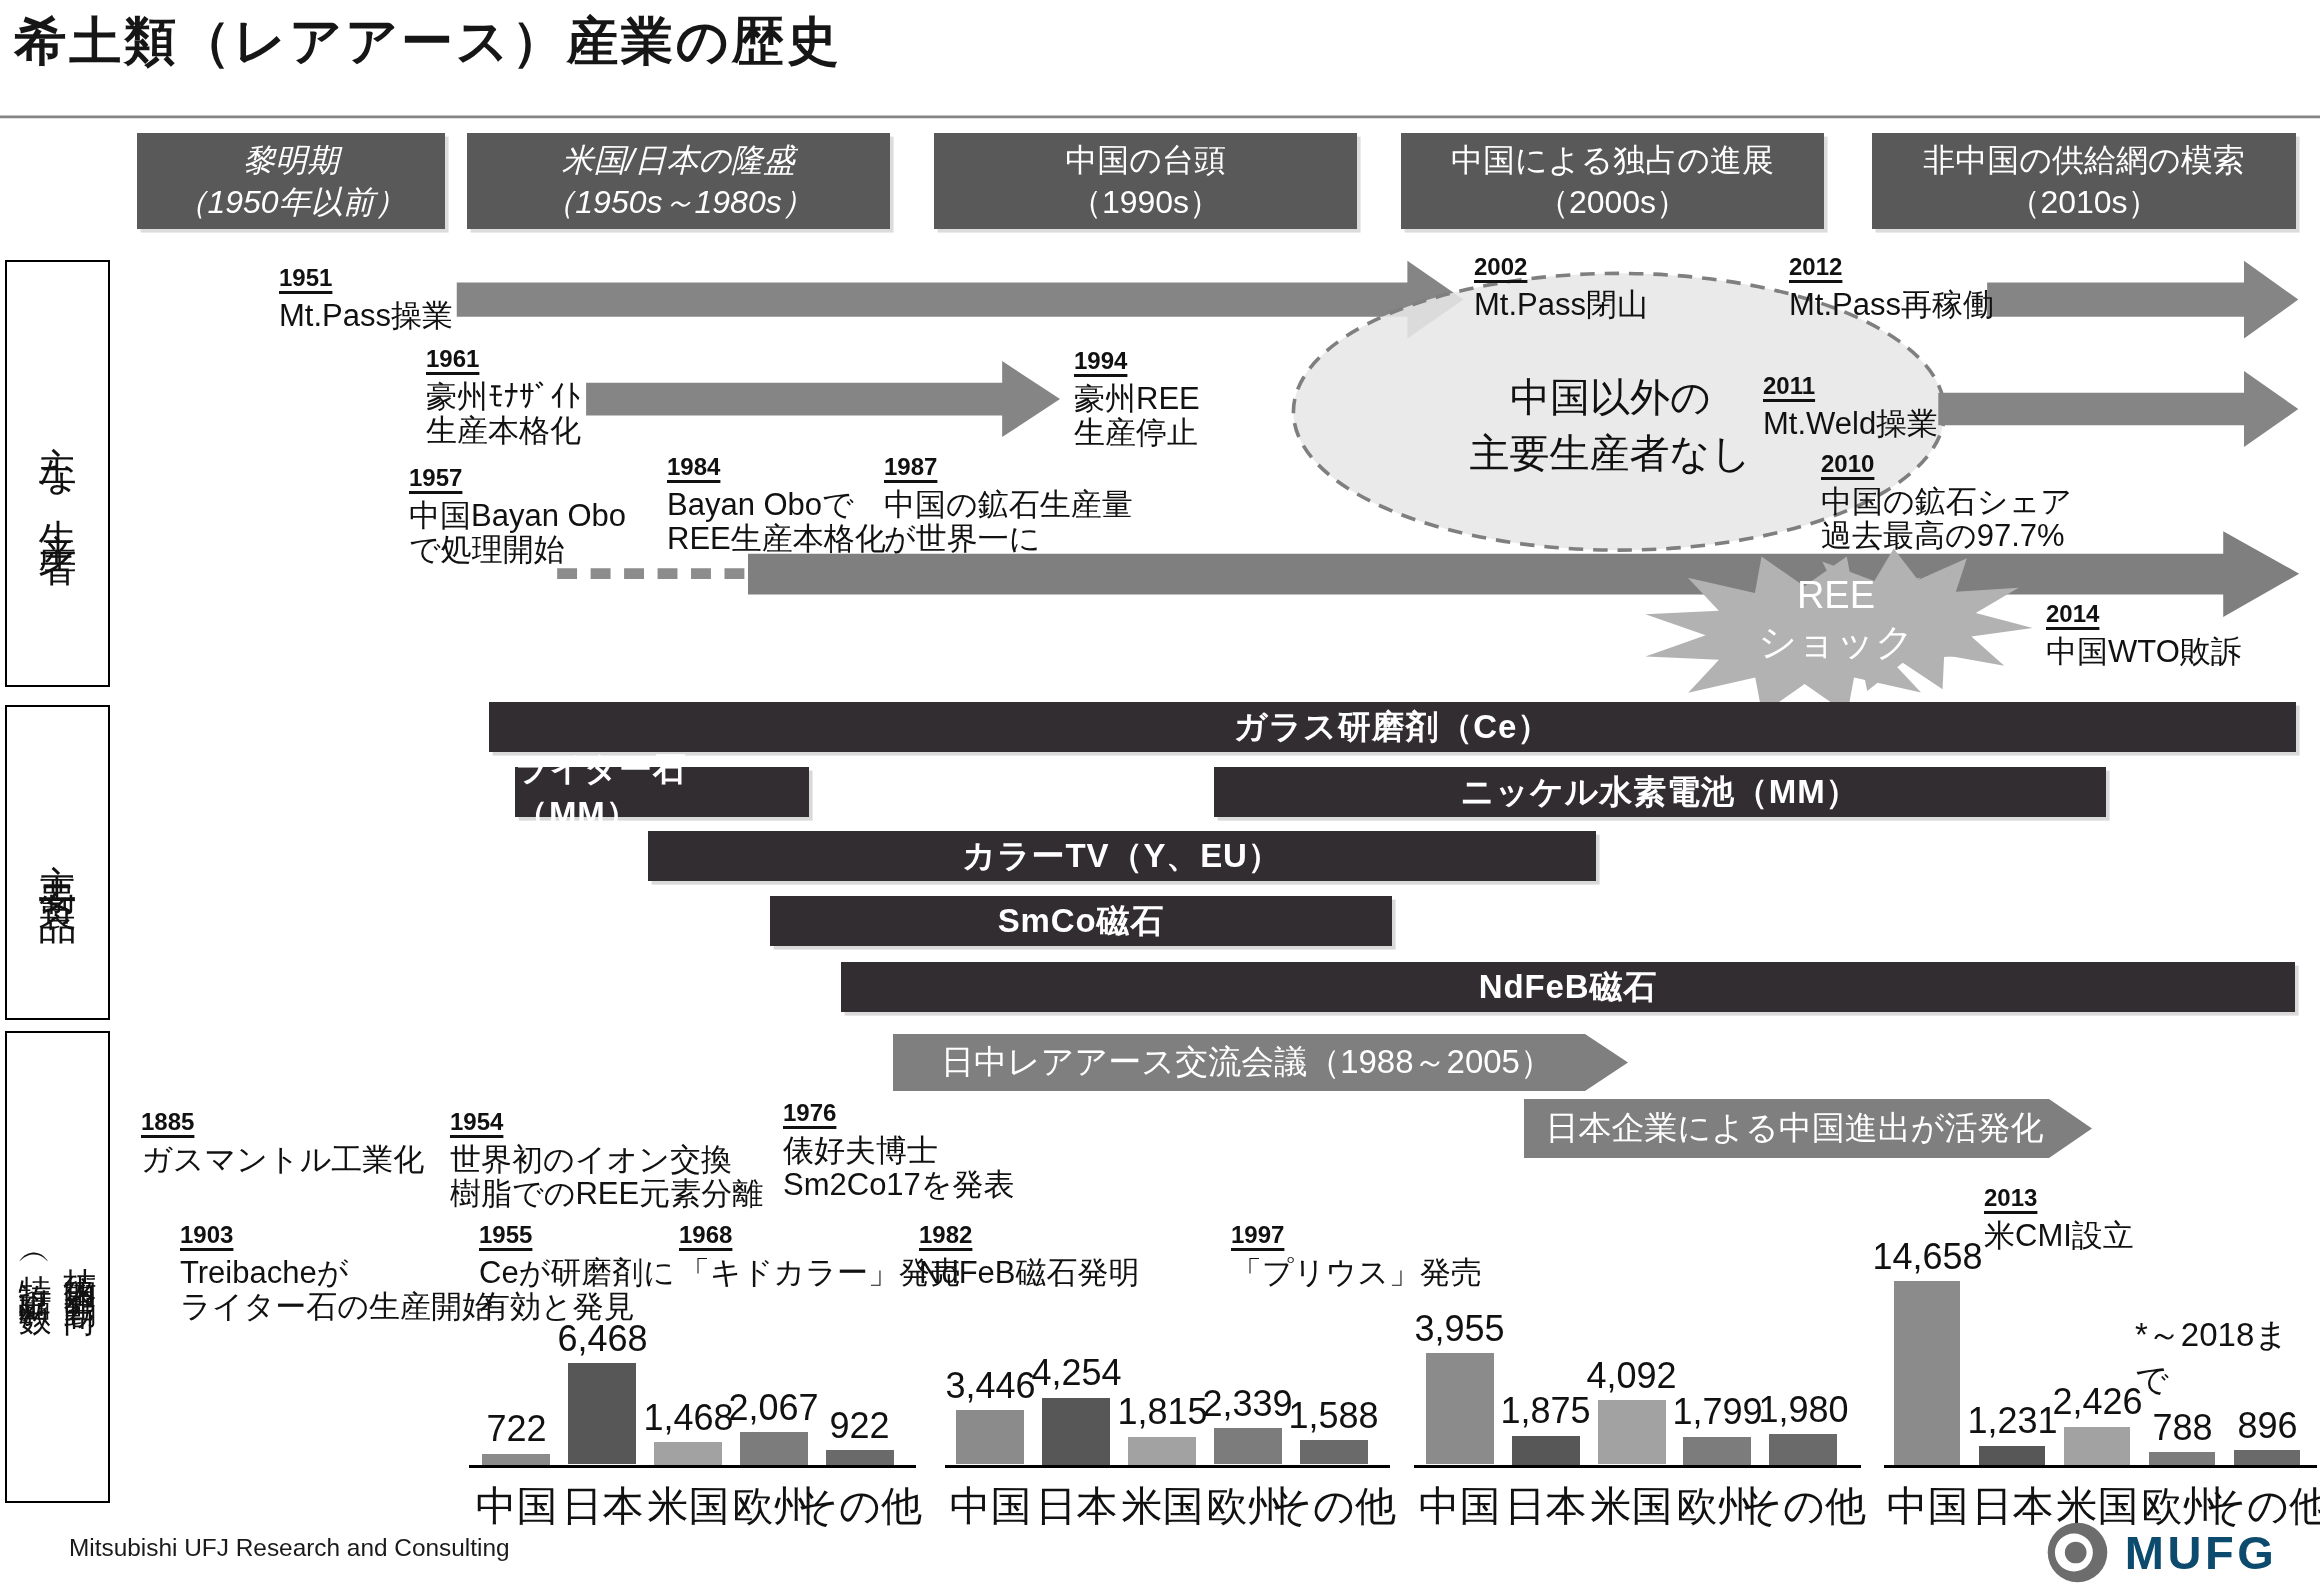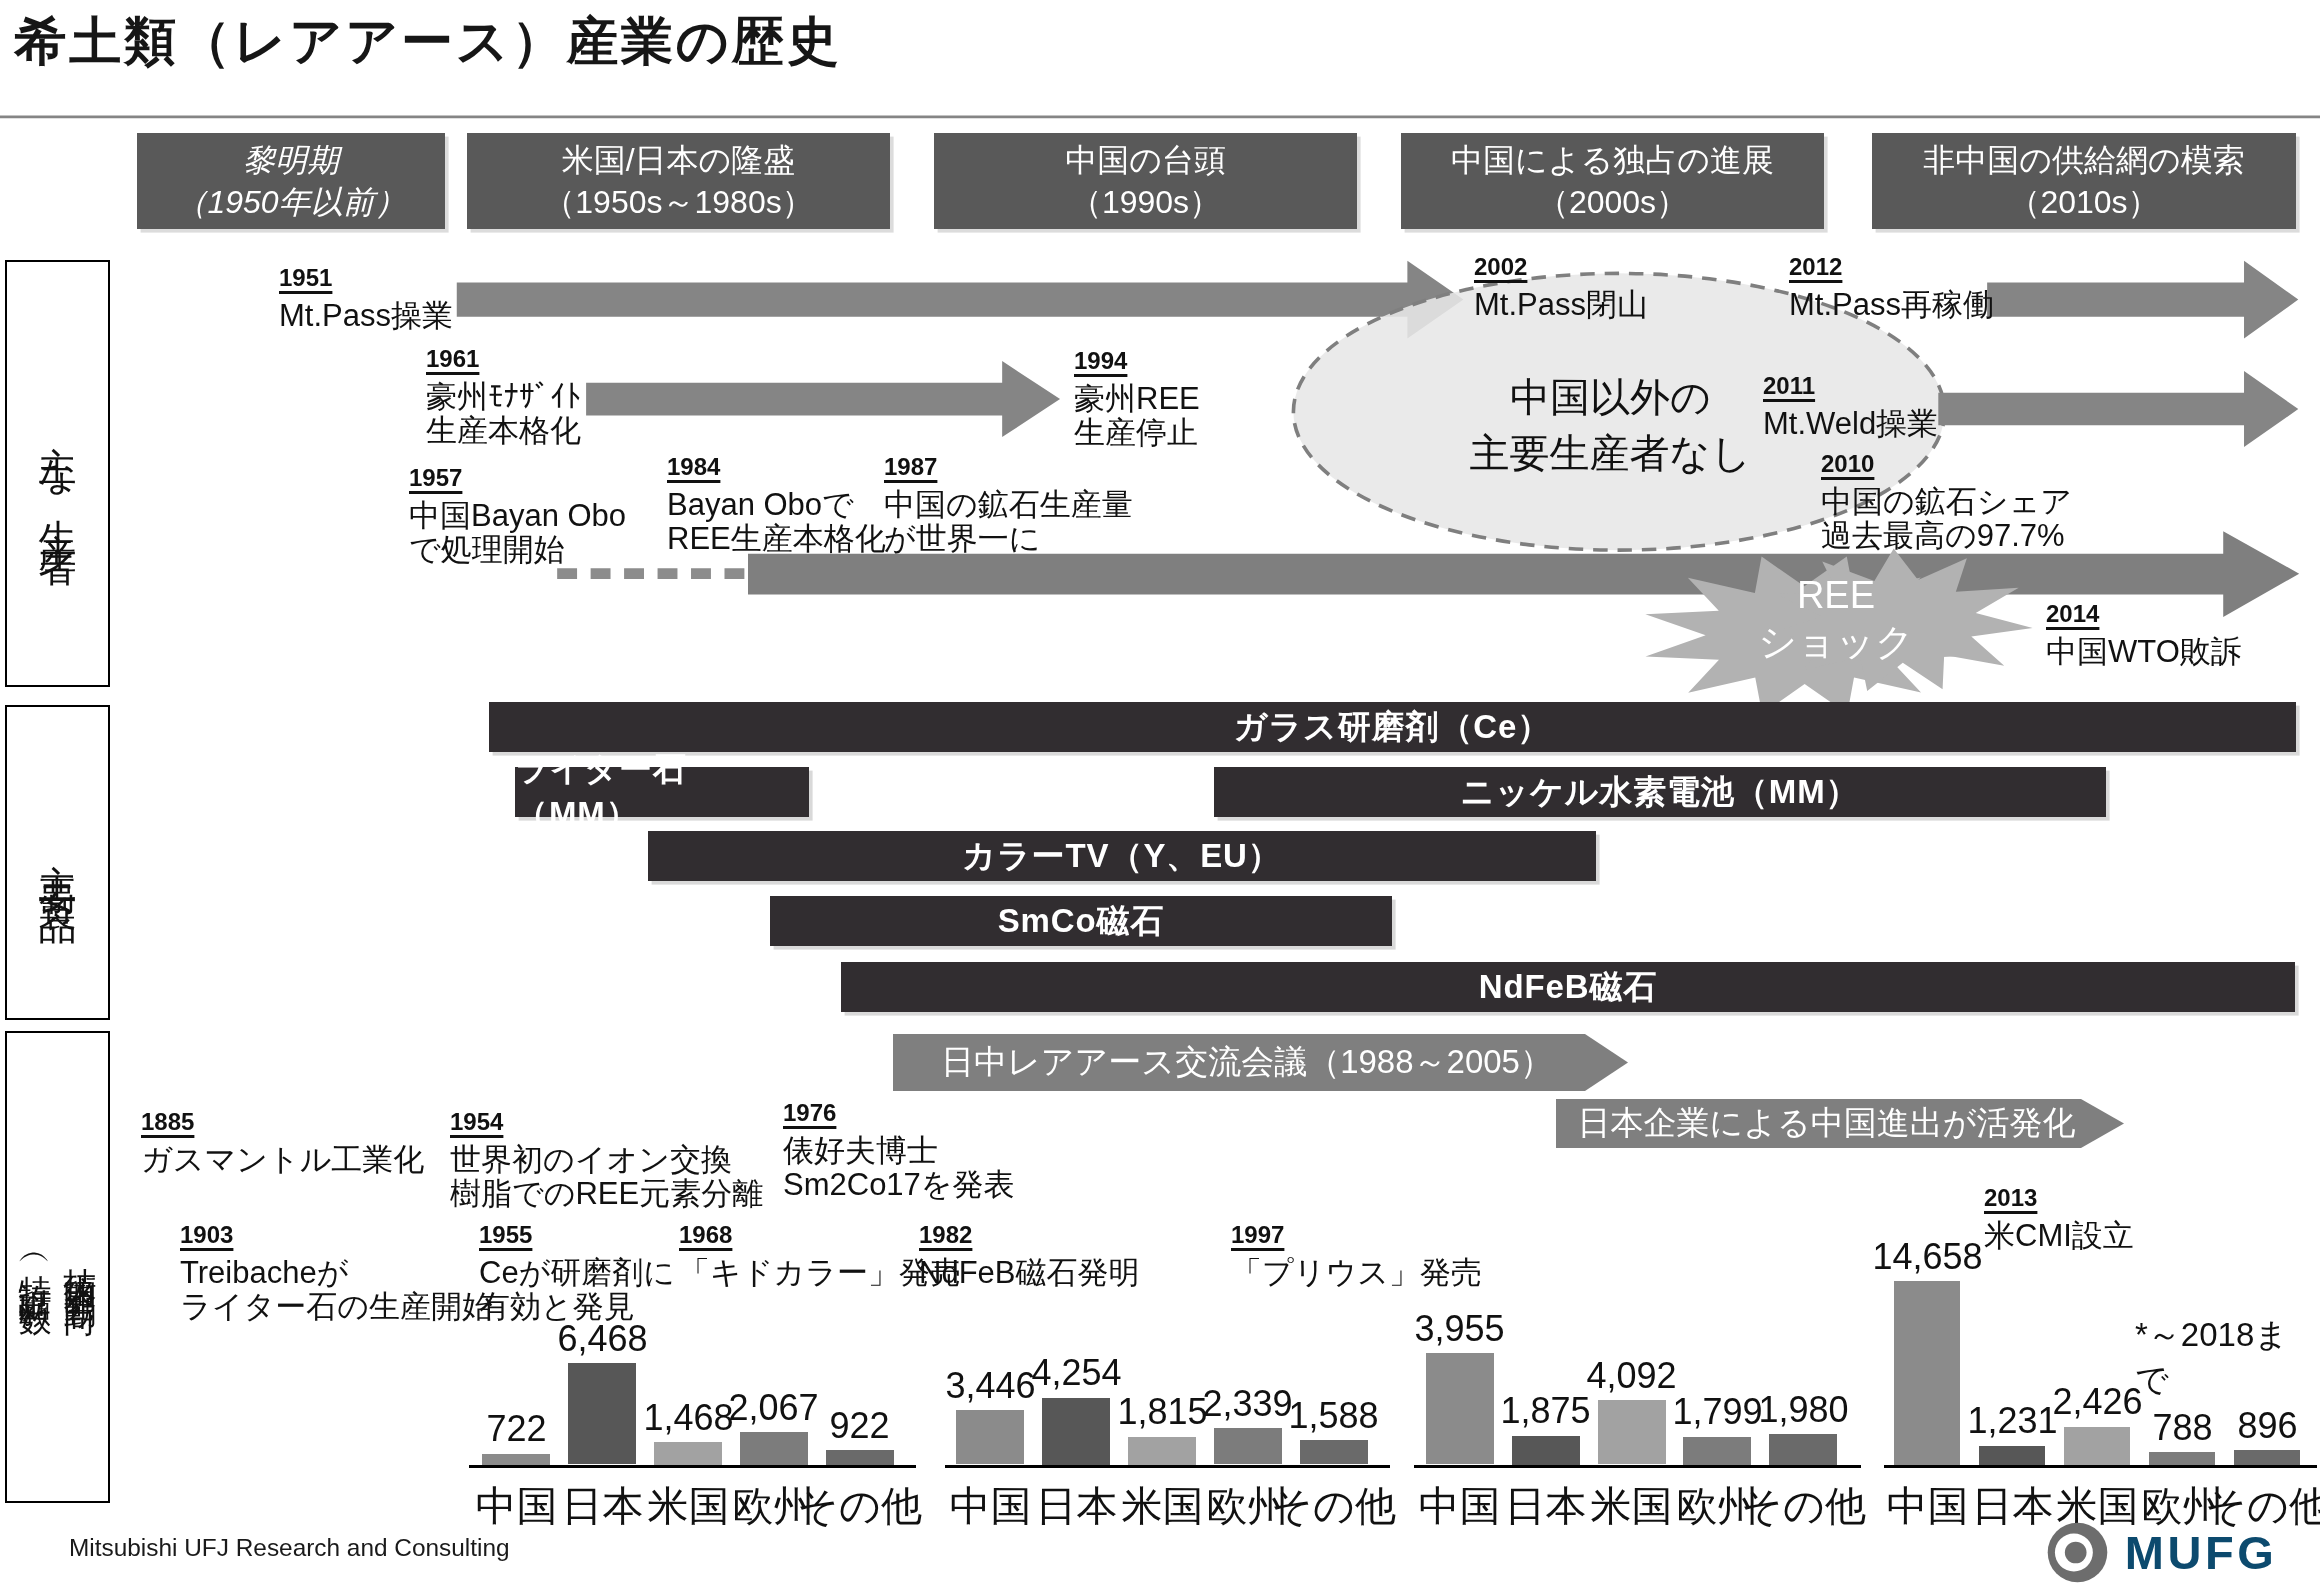--- a/index.html
+++ b/index.html
@@ -59,21 +59,21 @@
     <polygon id="star1" fill="#b2b2b2" points="2170.9,725.1 2089.7,728.9 2123.9,765.5 2049.8,748.7 2042.4,788.9 1995.2,756.0 1948.2,789.0 1940.6,748.8 1866.5,765.8 1900.5,729.1 1819.3,725.5 1885.8,702.1 1819.1,678.9 1900.3,675.1 1866.1,638.5 1940.2,655.3 1947.6,615.1 1994.8,648.0 2041.8,615.0 2049.4,655.2 2123.5,638.2 2089.5,674.9 2170.7,678.5 2104.2,701.9"></polygon>
     <polygon id="star2" fill="#b2b2b2" points="2247.3,694.0 2179.5,703.5 2215.9,735.8 2149.5,723.9 2147.7,761.7 2103.7,732.4 2064.4,763.7 2056.7,726.1 1992.4,740.9 2023.5,707.1 1954.5,700.8 2014.6,681.4 1962.9,655.9 2032.8,657.1 2014.7,620.6 2072.3,642.1 2093.7,606.1 2120.6,641.0 2174.6,616.9 2162.4,654.1 2231.9,649.7 2184.4,677.4"></polygon>
   </svg>
 
   <div class="abs page-title">希土類（レアアース）産業の歴史</div>
 
   <div class="era-box" style="left:137px;top:133px;width:308px;font-style:italic;">
     <span>黎明期</span>
     <span>（1950年以前）</span>
   </div>
-  <div class="era-box" style="left:467px;top:133px;width:423px;">
+  <div class="era-box" style="left:467px;top:133px;width:423px;font-style:italic;">
     <span>米国/日本の隆盛</span>
     <span>（1950s～1980s）</span>
   </div>
   <div class="era-box" style="left:934px;top:133px;width:423px;">
     <span>中国の台頭</span>
     <span>（1990s）</span>
   </div>
   <div class="era-box" style="left:1401px;top:133px;width:423px;">
     <span>中国による独占の進展</span>
     <span>（2000s）</span>
@@ -171,21 +171,21 @@
   <div class="pbar" style="left:770px;top:896px;width:622px;">
     <span>SmCo磁石</span>
   </div>
   <div class="pbar" style="left:841px;top:962px;width:1454px;">
     <span>NdFeB磁石</span>
   </div>
 
   <div class="banner" style="left:893px;top:1034px;width:735px;height:57px;">
     <span>日中レアアース交流会議（1988～2005）</span>
   </div>
-  <div class="banner" style="left:1556px;top:1099px;width:568px;height:49px;">
+  <div class="banner" style="left:1524px;top:1099px;width:568px;height:59px;">
     <span>日本企業による中国進出が活発化</span>
   </div>
 
   <div class="evt" style="left:141px;top:1105px;">
     <span class="yr">1885</span>
     <span>ガスマントル工業化</span>
   </div>
   <div class="evt" style="left:450px;top:1105px;">
     <span class="yr">1954</span>
     <span>世界初のイオン交換</span>

